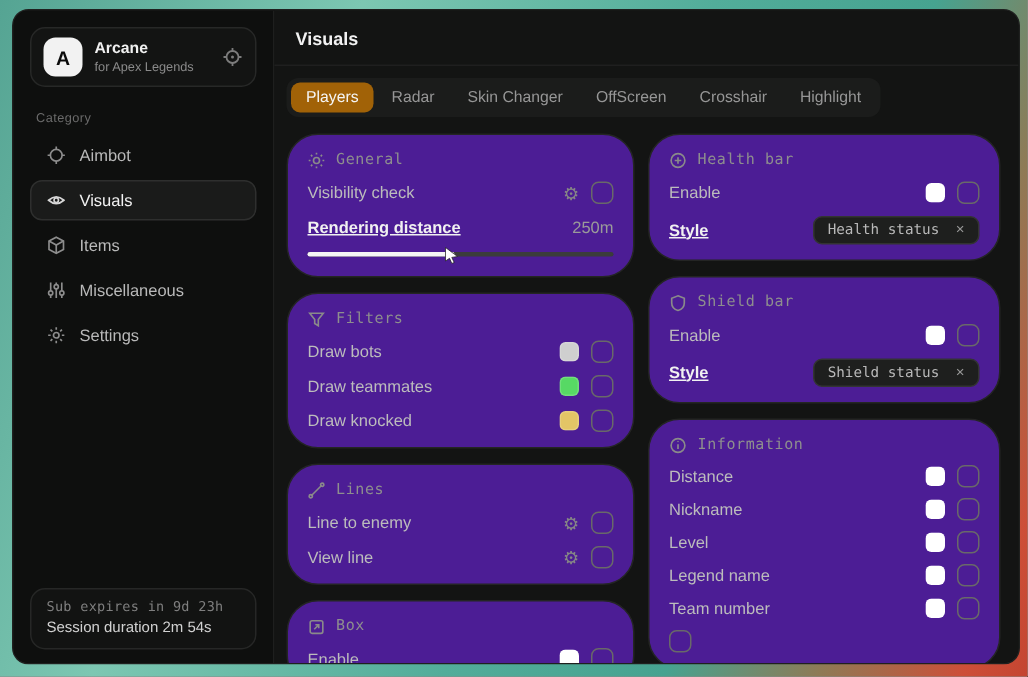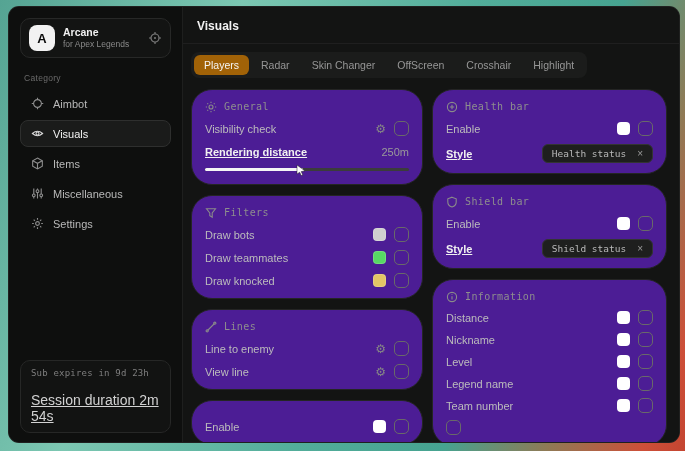--- a/index.html
+++ b/index.html
@@ -27,21 +27,21 @@
   .category { font-size:8.5px; color:#6b6b6b; margin:15px 4px 7px; letter-spacing:0.3px; }
   .nav { display:flex; flex-direction:column; gap:3px; }
   .nav-item { display:flex; align-items:center; gap:9px; padding:6px 9px; border-radius:8px;
               color:#b9b9b9; font-size:11px; border:1px solid transparent; cursor:default; }
   .nav-item .ic { color:#8d8d8d; display:flex; width:14px; justify-content:center; }
   .nav-item.selected { background:#1a1b1a; border-color:#2e2f2e; color:#f2f2f2; }
   .nav-item.selected .ic { color:#d6d6d6; }
   .sidebar-footer { margin-top:auto; border:1px solid #262726; border-radius:10px;
                     padding:7px 10px 8px; background:#121312; }
   .sub-line { font-family:"DejaVu Sans Mono", monospace; font-size:9px; color:#7f7f7f; letter-spacing:0.2px; }
-  .sess-line { font-size:14px; color:#d2d2d2; margin-top:14px;text-decoration:underline; }
+  .sess-line { font-size:10px; color:#d2d2d2; margin-top:3px; }
   
   .main { flex:1; background:#131413; display:flex; flex-direction:column; min-width:0; }
   .main-header { padding:12px 16px 10px 14px; border-bottom:1px solid rgba(255,255,255,0.05); }
   .main-title { font-size:12px; font-weight:bold; color:#f2f2f2; }
   .tabs-strip { padding:8px 12px 0 8px; }
   .tabs { display:inline-flex; background:#1b1c1b; border-radius:8px; padding:3px; gap:2px; }
   .tab { padding:4px 10px; font-size:10.5px; color:#969696; border-radius:6px; white-space:nowrap; cursor:default; }
   .tab.selected { background:#a16207; color:#f5f5f5; }
   .content { display:flex; gap:9px; padding:11px 12px 0 8px; align-items:flex-start; }
   .col { display:flex; flex-direction:column; gap:10px; }
@@ -266,20 +266,29 @@
           <div class="row">
             <span class="row-label">View line</span>
             <span class="ctrls">
               <span class="mini-gear">⚙</span>
               <span class="checkbox"></span>
             </span>
           </div>
         </div>
 
         <div class="card">
+          <div class="card-head">
+            <span class="ic">
+              <svg width="12" height="12" viewBox="0 0 12 12" fill="none" stroke="currentColor" stroke-width="1.1">
+                <rect x="1.8" y="1.8" width="8.4" height="8.4" rx="1.2"></rect>
+                <path d="M4.5 7.5 L7.5 4.5 M5.2 4.5 H7.5 V6.8"></path>
+              </svg>
+            </span>
+            <span>Box</span>
+          </div>
           <div class="row">
             <span class="row-label">Enable</span>
             <span class="ctrls">
               <span class="swatch" style="background: rgb(255, 255, 255);"></span>
               <span class="checkbox"></span>
             </span>
           </div>
 
         </div>
       </div>

